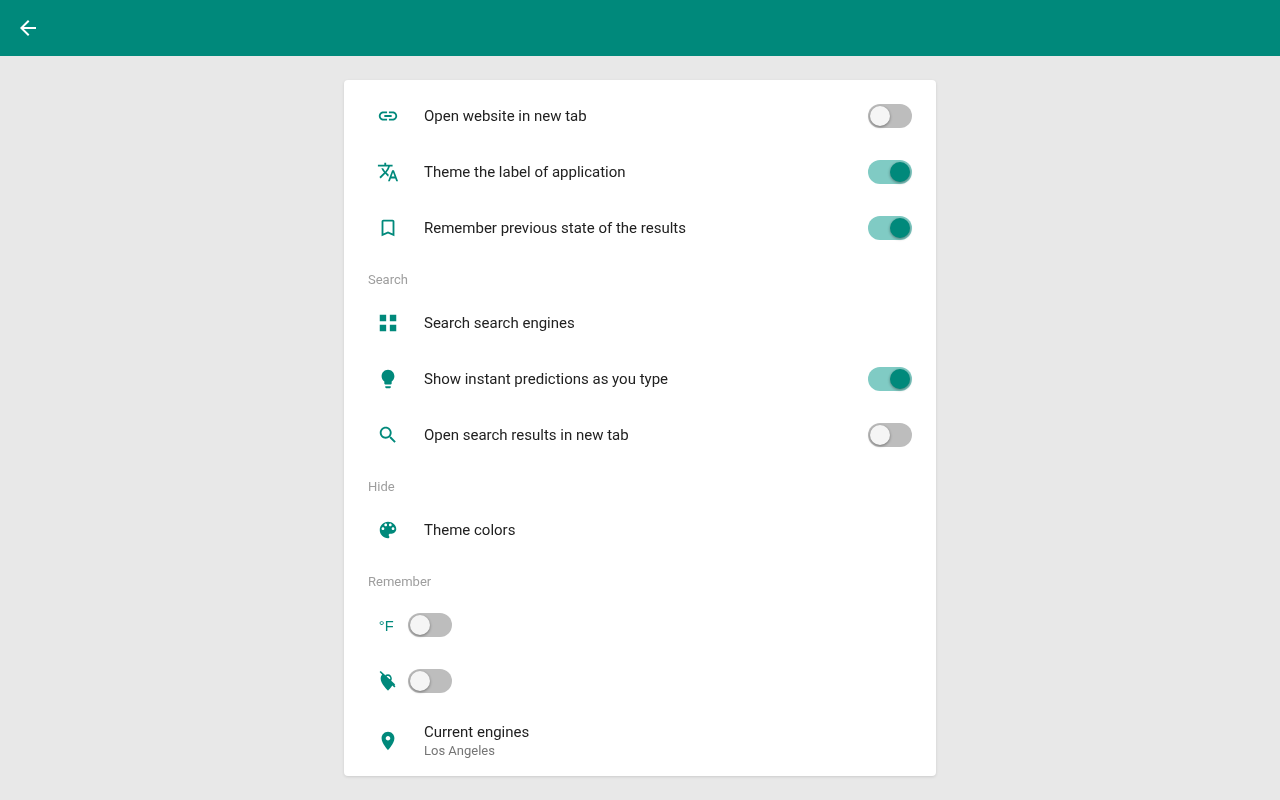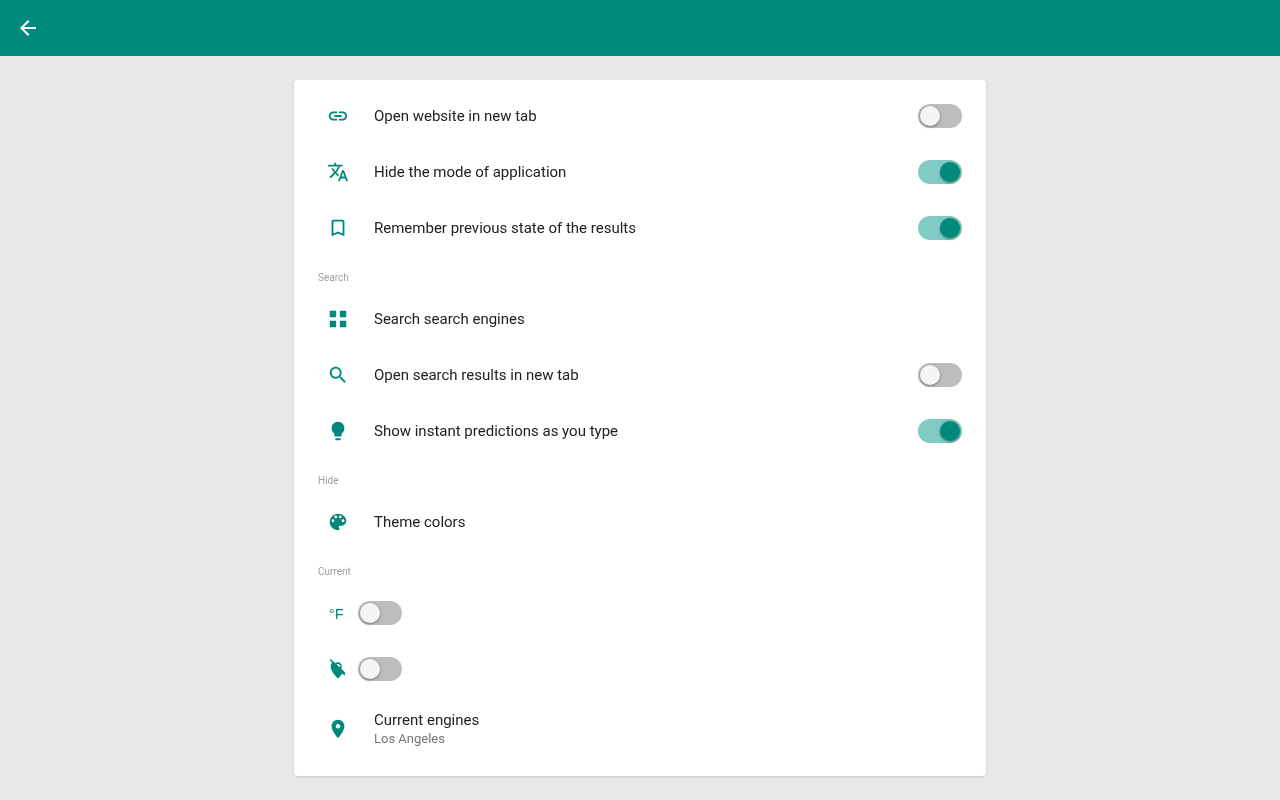--- a/index.html
+++ b/index.html
@@ -37,30 +37,30 @@
     .page-content {
       display: flex;
       justify-content: center;
       padding: 24px 0;
       height: calc(800px - 56px);
       overflow-y: auto;
     }
 
     .settings-card {
       background: white;
-      width: 692px;
+      width: 592px;
       border-radius: 4px;
       padding: 8px 0;
       box-shadow: 0 1px 3px rgba(0,0,0,0.12);
     }
 
     
     .section-label {
       padding: 16px 24px 8px 24px;
-      font-size: 10px;
+      font-size: 13px;
       color: #9e9e9e;
       font-weight: 400;
     }
 
     
     .settings-row {
       display: flex;
       align-items: center;
       padding: 14px 24px;
       min-height: 56px;
@@ -163,21 +163,21 @@
           </div>
         </div>
       </div>
       <div class="settings-row">
         <div class="row-icon">
           <svg class="icon-svg" viewBox="0 0 24 24">
             <path d="M12.87 15.07l-2.54-2.51.03-.03c1.74-1.94 2.98-4.17 3.71-6.53H17V4h-7V2H8v2H1v1.99h11.17C11.5 7.92 10.44 9.75 9 11.35 8.07 10.32 7.3 9.19 6.69 8h-2c.73 1.63 1.73 3.17 2.98 4.56l-5.09 5.02L4 19l5-5 3.11 3.11.76-2.04zM18.5 10h-2L12 22h2l1.12-3h4.75L21 22h2l-4.5-12zm-2.62 7l1.62-4.33L19.12 17h-3.24z"></path>
           </svg>
         </div>
         <div class="row-text">
-          <div class="row-label">Hide the mode of application</div>
+          <div class="row-label">Theme the label of application</div>
         </div>
         <div class="toggle">
           <div class="toggle-track on">
             <div class="toggle-thumb"></div>
           </div>
         </div>
       </div>
       <div class="settings-row">
         <div class="row-icon">
           <svg class="icon-svg" viewBox="0 0 24 24">
@@ -200,59 +200,59 @@
             <path d="M3 3h7v7H3zm0 11h7v7H3zm11-11h7v7h-7zm0 11h7v7h-7z"></path>
           </svg>
         </div>
         <div class="row-text">
           <div class="row-label">Search search engines</div>
         </div>
       </div>
       <div class="settings-row">
         <div class="row-icon">
           <svg class="icon-svg" viewBox="0 0 24 24">
+            <path d="M9 21c0 .55.45 1 1 1h4c.55 0 1-.45 1-1v-1H9v1zm3-19C8.14 2 5 5.14 5 9c0 2.38 1.19 4.47 3 5.74V17c0 .55.45 1 1 1h6c.55 0 1-.45 1-1v-2.26c1.81-1.27 3-3.36 3-5.74 0-3.86-3.14-7-7-7z"></path>
+          </svg>
+        </div>
+        <div class="row-text">
+          <div class="row-label">Show instant predictions as you type</div>
+        </div>
+        <div class="toggle">
+          <div class="toggle-track on">
+            <div class="toggle-thumb"></div>
+          </div>
+        </div>
+      </div>
+      <div class="settings-row">
+        <div class="row-icon">
+          <svg class="icon-svg" viewBox="0 0 24 24">
             <path d="M15.5 14h-.79l-.28-.27C15.41 12.59 16 11.11 16 9.5 16 5.91 13.09 3 9.5 3S3 5.91 3 9.5 5.91 16 9.5 16c1.61 0 3.09-.59 4.23-1.57l.27.28v.79l5 4.99L20.49 19l-4.99-5zm-6 0C7.01 14 5 11.99 5 9.5S7.01 5 9.5 5 14 7.01 14 9.5 11.99 14 9.5 14z"></path>
           </svg>
         </div>
         <div class="row-text">
           <div class="row-label">Open search results in new tab</div>
         </div>
         <div class="toggle">
           <div class="toggle-track">
             <div class="toggle-thumb"></div>
           </div>
         </div>
       </div>
-      <div class="settings-row">
-        <div class="row-icon">
-          <svg class="icon-svg" viewBox="0 0 24 24">
-            <path d="M9 21c0 .55.45 1 1 1h4c.55 0 1-.45 1-1v-1H9v1zm3-19C8.14 2 5 5.14 5 9c0 2.38 1.19 4.47 3 5.74V17c0 .55.45 1 1 1h6c.55 0 1-.45 1-1v-2.26c1.81-1.27 3-3.36 3-5.74 0-3.86-3.14-7-7-7z"></path>
-          </svg>
-        </div>
-        <div class="row-text">
-          <div class="row-label">Show instant predictions as you type</div>
-        </div>
-        <div class="toggle">
-          <div class="toggle-track on">
-            <div class="toggle-thumb"></div>
-          </div>
-        </div>
-      </div>
       <div class="section-label">Hide</div>
       <div class="settings-row">
         <div class="row-icon">
           <svg class="icon-svg" viewBox="0 0 24 24">
             <path d="M12 3c-4.97 0-9 4.03-9 9s4.03 9 9 9c.83 0 1.5-.67 1.5-1.5 0-.39-.15-.74-.39-1.01-.23-.26-.38-.61-.38-.99 0-.83.67-1.5 1.5-1.5H16c2.76 0 5-2.24 5-5 0-4.42-4.03-8-9-8zm-5.5 9c-.83 0-1.5-.67-1.5-1.5S5.67 9 6.5 9 8 9.67 8 10.5 7.33 12 6.5 12zm3-4C8.67 8 8 7.33 8 6.5S8.67 5 9.5 5s1.5.67 1.5 1.5S10.33 8 9.5 8zm5 0c-.83 0-1.5-.67-1.5-1.5S13.67 5 14.5 5s1.5.67 1.5 1.5S15.33 8 14.5 8zm3 4c-.83 0-1.5-.67-1.5-1.5S16.67 9 17.5 9s1.5.67 1.5 1.5-.67 1.5-1.5 1.5z"></path>
           </svg>
         </div>
         <div class="row-text">
           <div class="row-label">Theme colors</div>
         </div>
       </div>
-      <div class="section-label">Current</div>
+      <div class="section-label">Remember</div>
       <div class="settings-row">
         <div class="row-icon">
           <svg class="icon-svg" viewBox="0 0 24 24">
             <text x="2" y="18" font-size="16" fill="#00897b" font-family="Arial">°F</text>
           </svg>
         </div>
         <div class="toggle">
           <div class="toggle-track">
             <div class="toggle-thumb"></div>
           </div>

